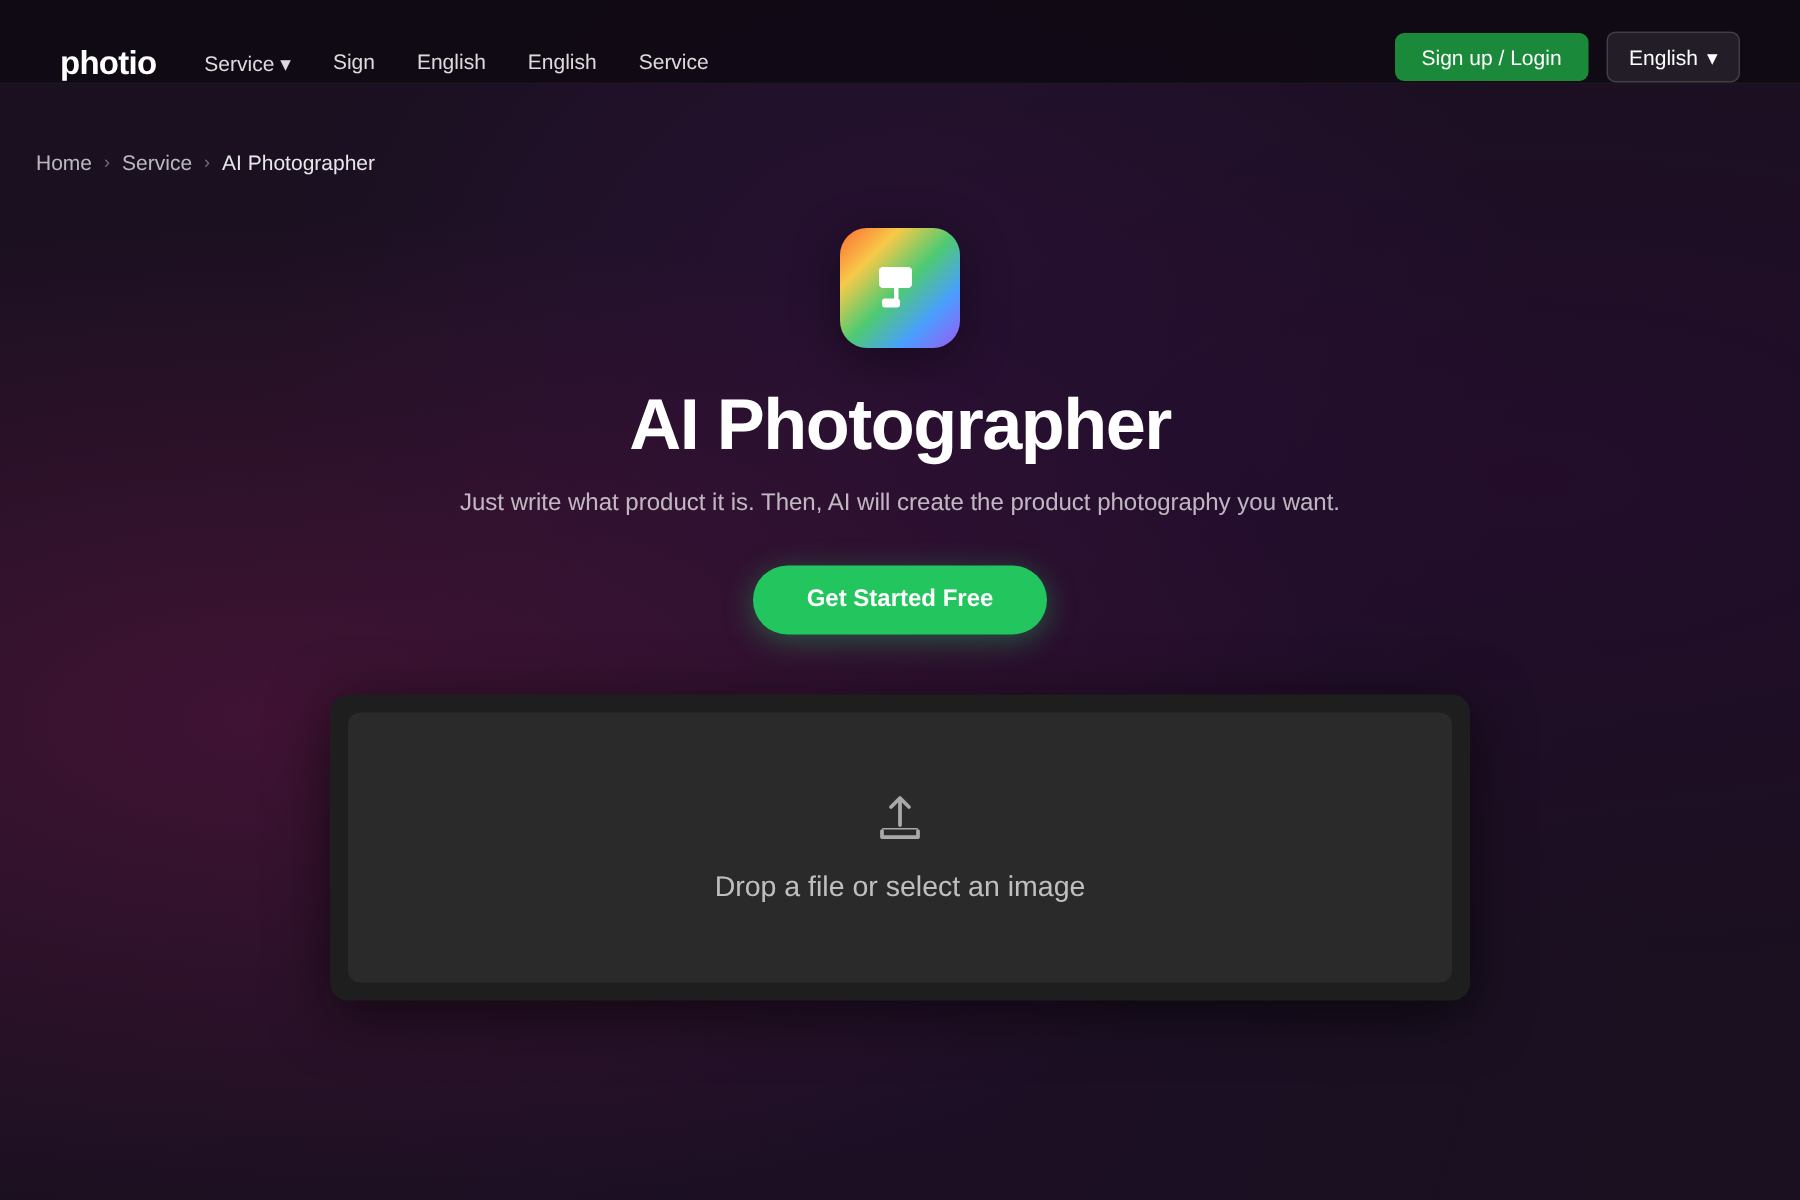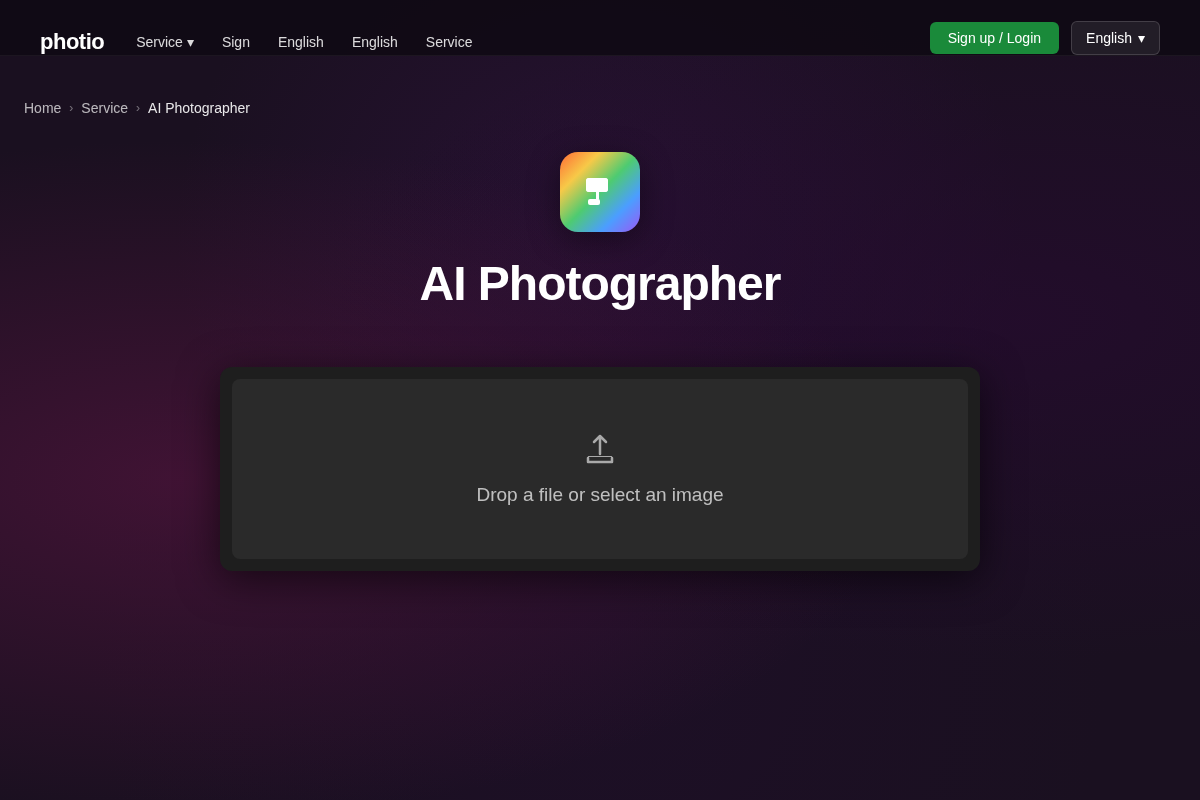--- a/index.html
+++ b/index.html
@@ -276,20 +276,22 @@
       <rect x="8" y="8" width="22" height="14" rx="3" fill="white" opacity="0.95"></rect>
       <rect x="8" y="8" width="22" height="14" rx="3" fill="white"></rect>
 
       <rect x="18" y="20" width="3" height="10" rx="1.5" fill="white"></rect>
 
       <rect x="10" y="29" width="12" height="6" rx="2" fill="white"></rect>
     </svg>
   </div>
 
   <h1 class="hero-title">AI Photographer</h1>
+  <p class="hero-subtitle">Just write what product it is. Then, AI will create the product photography you want.</p>
+  <button class="btn-get-started">Get Started Free</button>
 </section>
 
 <div class="upload-container">
   <div class="upload-area">
     <div class="upload-icon">
       <svg viewBox="0 0 36 36" fill="none" xmlns="http://www.w3.org/2000/svg">
         <path d="M18 4v18M18 4l-6 6M18 4l6 6" stroke="rgba(255,255,255,0.6)" stroke-width="2.5" stroke-linecap="round" stroke-linejoin="round"></path>
         <path d="M6 26v4h24v-4" stroke="rgba(255,255,255,0.6)" stroke-width="2.5" stroke-linecap="round" stroke-linejoin="round"></path>
         <rect x="6" y="24" width="24" height="1" rx="0.5" fill="rgba(255,255,255,0.6)"></rect>
       </svg>

